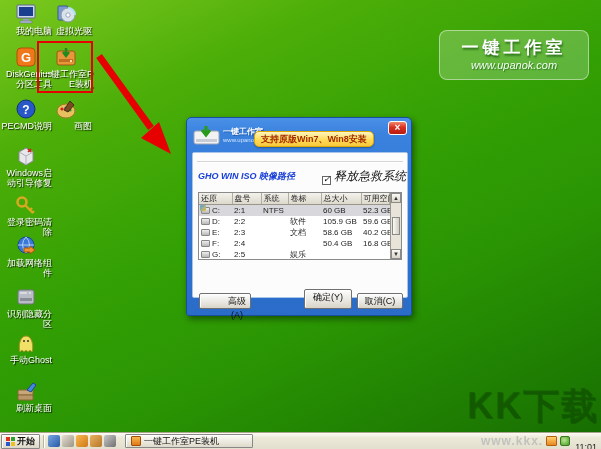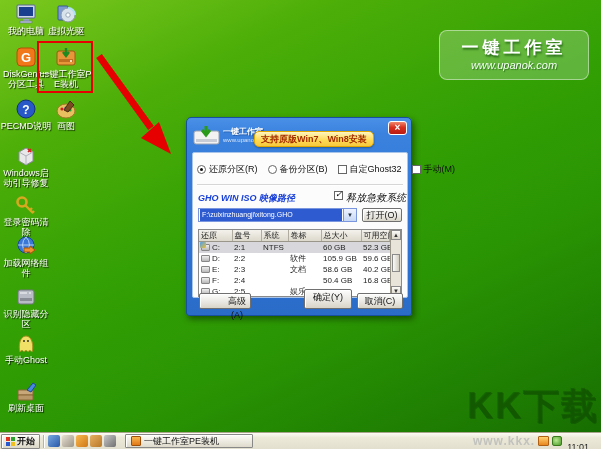--- a/index.html
+++ b/index.html
@@ -3,21 +3,21 @@
 <meta charset="utf-8">
 <style>
   * { margin:0; padding:0; box-sizing:border-box; }
   html,body { width:601px; height:449px; overflow:hidden; }
   body {
     font-family:"Liberation Sans", sans-serif;
     position:relative;
     background:linear-gradient(155deg,#7bc81e 0%, #4cae08 22%, #33a004 45%, #2a9503 65%, #1d7b02 88%, #156a01 100%);
   }
   
-  .dicon { position:absolute; width:52px; text-align:center; cursor:default; }
+  .dicon { position:absolute; width:52px; text-align:right; cursor:default; }
   .dicon .glyph { width:22px; height:22px; margin:0 auto 1px auto; display:block; }
   .dicon .lbl { font-size:9px; line-height:10px; color:#fff; text-shadow:1px 1px 1px rgba(0,0,0,.85); word-break:break-all; }
   .redbox { position:absolute; left:37px; top:41px; width:56px; height:52px; border:2px solid #e60000; }
   
   .arrow-svg { position:absolute; left:93px; top:50px; }
   
   .wm-badge { position:absolute; right:12px; top:30px; width:150px; height:50px;
     background:rgba(255,255,255,.22); border:1px solid rgba(255,255,255,.45); border-radius:8px;
     text-align:center; padding-top:5px; }
   .wm-badge .t1 { font-size:17px; font-weight:bold; color:#fff; letter-spacing:4px; text-shadow:1px 2px 2px rgba(0,60,0,.6); }
@@ -43,21 +43,21 @@
     background:#fcfcfc; border:1px solid #a8c4e8; border-radius:2px; }
   .optrow { display:flex; align-items:center; padding:10px 4px 0 4px; gap:3px; font-size:9px; color:#111; white-space:nowrap; }
   .optrow .grp { display:flex; align-items:center; gap:3px; margin-right:7px; }
   .radio { width:9px; height:9px; border-radius:50%; border:1px solid #666; background:#fff; position:relative; flex:0 0 auto; }
   .radio.on::after { content:''; position:absolute; left:2px; top:2px; width:3px; height:3px; border-radius:50%; background:#111; }
   .cb { width:9px; height:9px; border:1px solid #666; background:#fff; position:relative; font-size:9px; line-height:7px; text-align:center; color:#111; flex:0 0 auto; }
   .cb.on::after { content:'✓'; position:absolute; left:0; top:-1px; }
   .sep { border-top:1px solid #d6d6d6; border-bottom:1px solid #fff; margin:8px 4px 0 4px; }
   .pathrow { display:flex; align-items:center; justify-content:space-between; padding:5px 1px 0 5px;font-style:italic; }
   .pathlbl { font-size:9px; font-weight:bold; color:#1940d8; }
-  .rescue { display:flex; align-items:flex-start; gap:3px; font-size:10px; color:#111; white-space:nowrap; }
+  .rescue { display:flex; align-items:flex-end; gap:3px; font-size:12px; color:#111; white-space:nowrap; }
   .comborow { display:flex; align-items:center; padding:3px 5px 0 5px; gap:5px; }
   .combo { flex:1; height:14px; background:#fff; border:1px solid #7a96df; display:flex; align-items:center; }
   .combo .sel { flex:1; height:12px; margin:0 1px; background:#2f5bd0; color:#fff; font-size:7px;
      line-height:12px; padding-left:2px; white-space:nowrap; overflow:hidden; }
   .combo .drop { width:13px; height:12px; background:linear-gradient(180deg,#eef4ff,#c6d8f5); border-left:1px solid #7a96df;
      font-size:6px; color:#234; text-align:center; line-height:12px; cursor:pointer; }
   .btn { background:linear-gradient(180deg,#fdfdfd,#e8e6e0 60%,#d8d4c8); border:1px solid #707070;
      border-radius:2px; font-size:9px; color:#111; text-align:center; cursor:pointer;
      box-shadow:inset 1px 1px 0 #fff; font-family:"Liberation Sans",sans-serif; }
   .btn-open { width:40px; height:14px; line-height:12px; }
@@ -90,21 +90,21 @@
   .flag { display:inline-grid; grid-template-columns:4px 4px; grid-template-rows:4px 4px; gap:1px; }
   .flag i { display:block; }
   .startbtn .stxt { font-weight:bold; color:#111; }
   .qsep { width:1px; height:13px; background:#b8b4a0; margin:0 3px; box-shadow:1px 0 0 #fff; }
   .qicon { width:12px; height:12px; margin:0 1px; border-radius:2px; cursor:pointer; }
   .taskbtn { display:flex; align-items:center; gap:3px; height:14px; margin-left:8px; padding:0 5px; width:128px;
     background:linear-gradient(180deg,#fdfcf8,#dedacb); border:1px solid #888; border-radius:1px;
     box-shadow:inset 1px 1px 0 #fff; cursor:pointer; }
   .taskbtn .ticon { width:10px; height:10px; background:linear-gradient(180deg,#f8b850,#e07818); border:1px solid #a05008; border-radius:1px; }
   .taskbtn .ttxt { color:#111; white-space:nowrap; overflow:hidden; font-size:9px; }
-  .tray { margin-left:auto; display:flex; align-items:center; gap:3px; padding-right:12px; height:15px; }
+  .tray { margin-left:auto; display:flex; align-items:center; gap:3px; padding-right:4px; height:15px; }
   .tray .wmk { font-size:12px; font-weight:bold; color:#c2c2be; letter-spacing:1px; }
   .tray .ti1 { width:11px; height:10px; background:linear-gradient(180deg,#ffd070,#e88820); border:1px solid #b06010; border-radius:1px; }
   .tray .ti2 { width:10px; height:10px; background:radial-gradient(circle at 40% 40%, #b8e890, #4a9a28); border-radius:2px; border:1px solid #3a7a1a; }
   .tray .clock { color:#222; font-size:9px; padding-left:2px;margin-top:12px; }
 </style>
 </head>
 <body>
 
 <div class="dicon" style="left:0;top:3px">
   <svg class="glyph" viewBox="0 0 22 22">
@@ -229,52 +229,27 @@
     </svg>
     <div class="dlg-tt">
       <div class="a">一键工作室</div>
       <div class="b">www.upanok.com</div>
     </div>
     <div class="dlg-badge">支持原版Win7、Win8安装</div>
     <div class="dlg-close">×</div>
   </div>
 
   <div class="panel">
-    <div class="optrow">
-      <span class="grp">
-          <span class="radio on"></span>
-          <span>还原分区(R)</span>
-        </span>
-      <span class="grp">
-          <span class="radio"></span>
-          <span>备份分区(B)</span>
-        </span>
-      <span class="grp">
-          <span class="cb"></span>
-          <span>自定Ghost32</span>
-        </span>
-      <span class="grp" style="margin-right:0">
-          <span class="cb"></span>
-          <span>手动(M)</span>
-        </span>
-    </div>
     <div class="sep"></div>
     <div class="pathrow">
       <span class="pathlbl">GHO WIN ISO 映像路径</span>
       <span class="rescue">
           <span class="cb on"></span>
           <span>释放急救系统</span>
         </span>
-    </div>
-    <div class="comborow">
-      <div class="combo">
-        <div class="sel">F:\zuixinzhuangji\xitong.GHO</div>
-        <div class="drop">▼</div>
-      </div>
-      <div class="btn btn-open">打开(O)</div>
     </div>
 
     <div class="tblwrap">
       <div class="tbl">
         <table>
           <colgroup>
               <col style="width:33px">
               <col style="width:29px">
               <col style="width:27px">
               <col style="width:33px">

